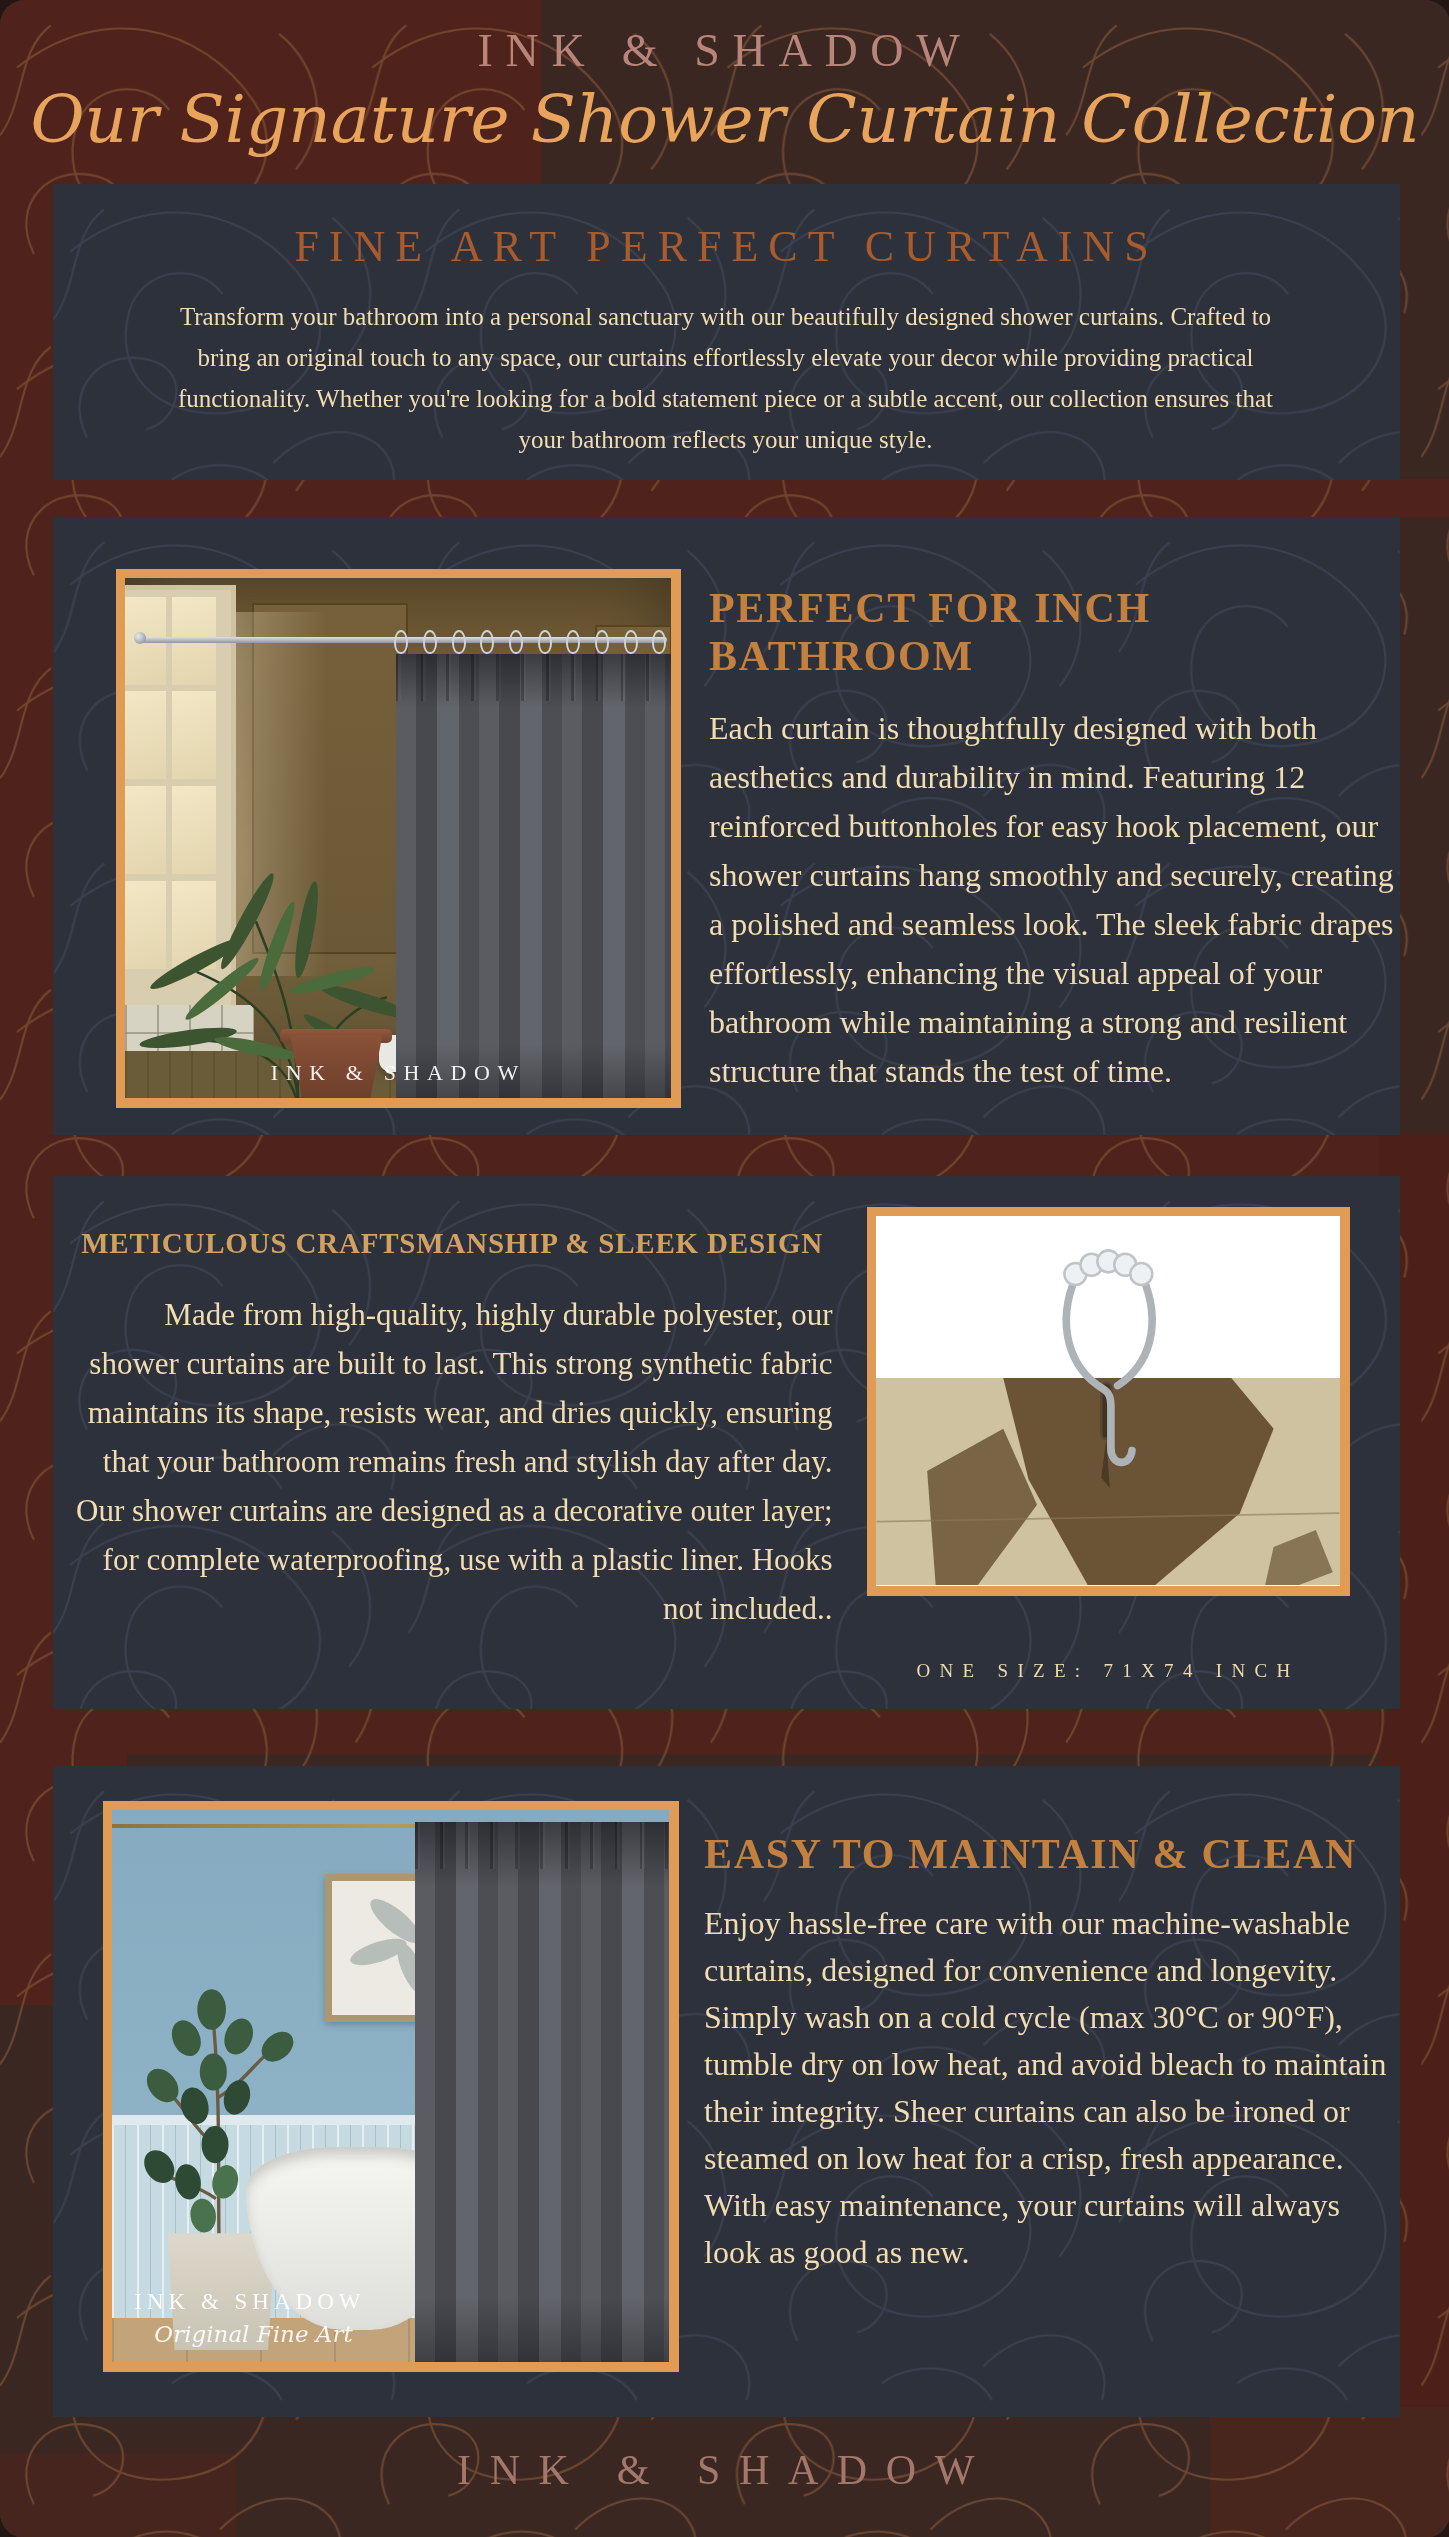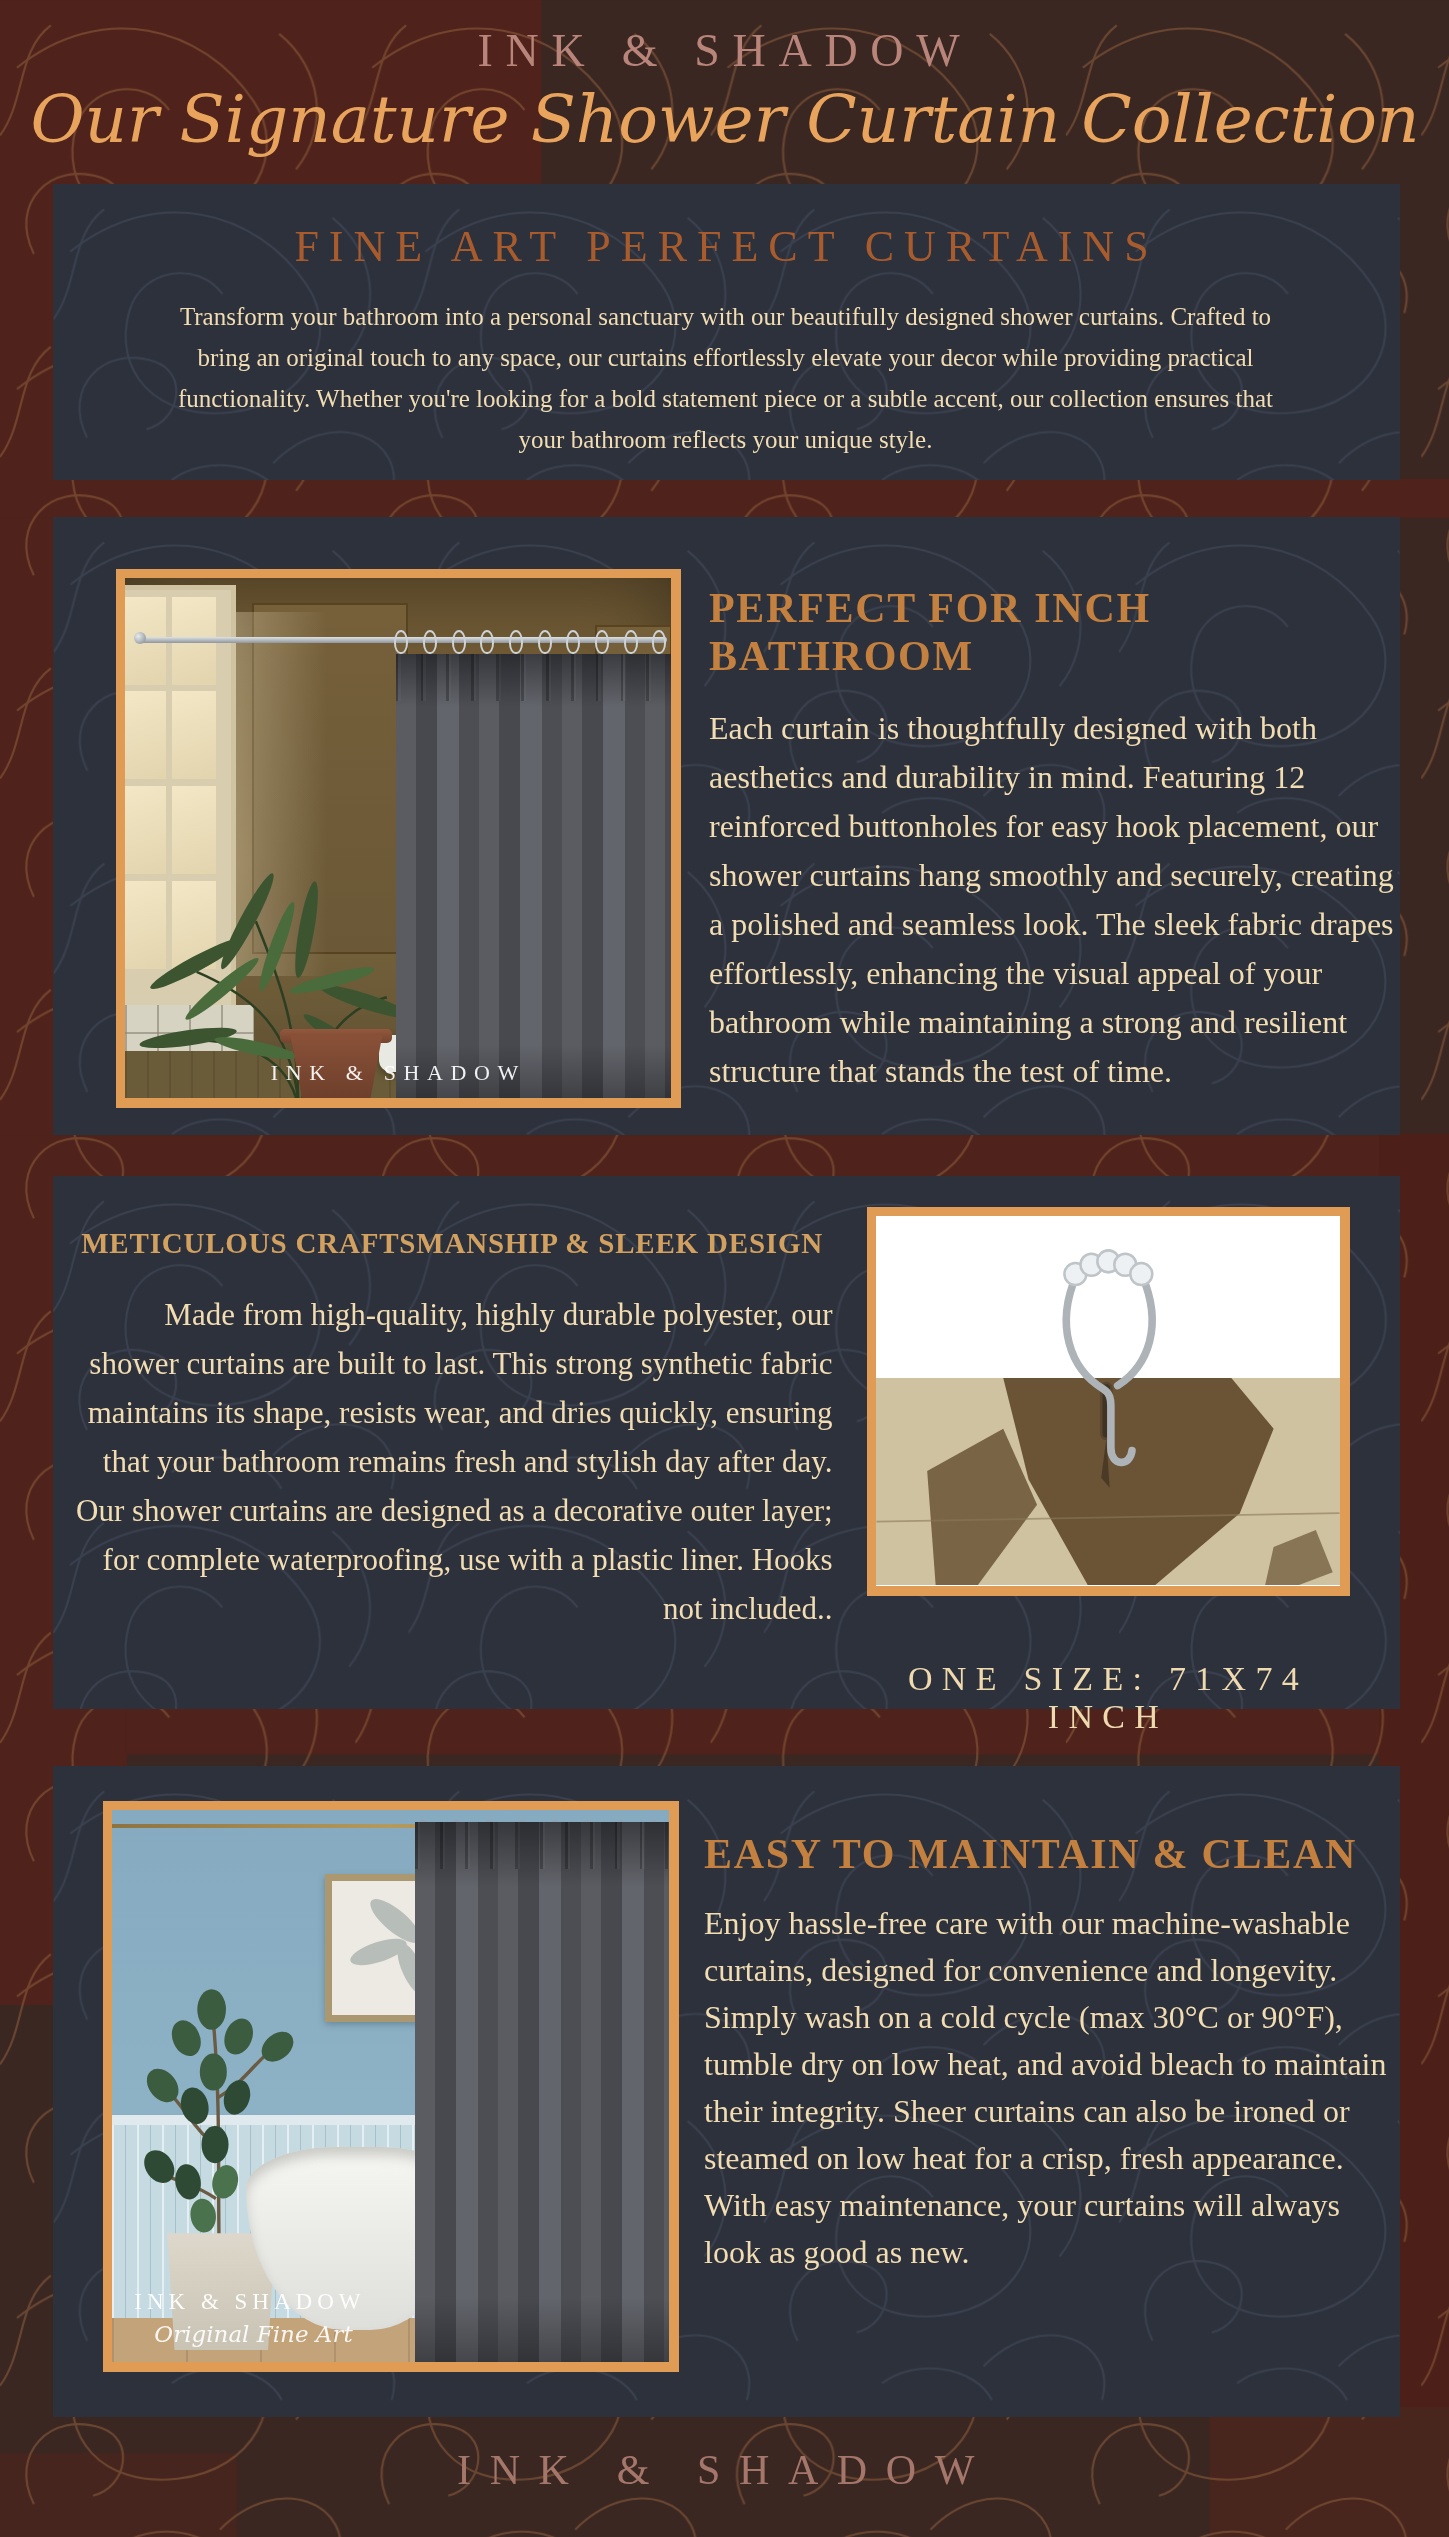--- a/index.html
+++ b/index.html
@@ -1,38 +1,38 @@
 <!DOCTYPE html>
 <html style="font-size:13.5px"><head>
 <meta charset="utf-8">
 <style>
   html,body{margin:0;padding:0;background:#241713;}
   .page{position:relative;width:1450px;height:2538px;overflow:hidden;
-        background:#3B2722;font-family:"Liberation Serif",serif;}
+        background:#3B2722;font-family:"Liberation Serif",serif;border-radius:25px;}
   .abs{position:absolute;}
   svg.bg{position:absolute;left:0;top:0;z-index:0;}
   .panel{position:absolute;left:53px;width:1347px;background:#2D313C;z-index:2;}
   .panel svg.pflor{position:absolute;left:0;top:0;width:100%;height:100%;opacity:.5;}
   .ztext{position:relative;z-index:3;}
 
   
   .brand-top{position:absolute;left:0;right:0;top:24px;text-align:center;z-index:3;
     font-size:46px;letter-spacing:12.7px;color:#B9857A;font-weight:400;}
   .script-title{position:absolute;left:0;right:0;top:81px;text-align:center;z-index:3;
     font-size:66px;font-style:italic;color:#E8A45C;font-family:"DejaVu Serif",serif;}
   .fine-art{position:absolute;left:0;right:0;top:37px;text-align:center;
     font-size:44px;letter-spacing:10px;color:#A85B2C;font-weight:400;}
   .intro-body{position:absolute;left:110px;top:112px;width:1125px;text-align:center;
     font-size:25px;line-height:41px;color:#F2DDB3;}
   .sec-head{font-size:42px;font-weight:700;color:#C3803E;letter-spacing:1.7px;}
   .sec-body{font-size:32px;line-height:49px;color:#F2DDB3;}
   .craft-head{font-size:29px;font-weight:700;color:#D2A05F;letter-spacing:0.8px;text-align:center;}
   .craft-body{font-size:31px;line-height:49px;color:#F2DDB3;text-align:right;margin-top:30px;}
   .size-label{position:absolute;left:814px;top:484px;width:482px;text-align:center;
-    font-size:34px;letter-spacing:9.3px;color:#EFD9AE;}
+    font-size:19px;letter-spacing:9.3px;color:#EFD9AE;}
   .footer-brand{position:absolute;left:0;right:0;top:2446px;text-align:center;z-index:3;
     font-size:42px;letter-spacing:18.6px;color:#A5776B;}
 
   
   .photo-frame{position:absolute;background:#E09B54;padding:9.3px;z-index:3;}
   .photo{position:relative;overflow:hidden;}
 
   
   .p1{width:546px;height:520px;background:linear-gradient(180deg,#6a5531 0%,#7c6740 55%,#6e5c38 78%,#5f5134 100%);
       box-shadow:inset 0 0 76px rgba(0,0,0,.38);}

